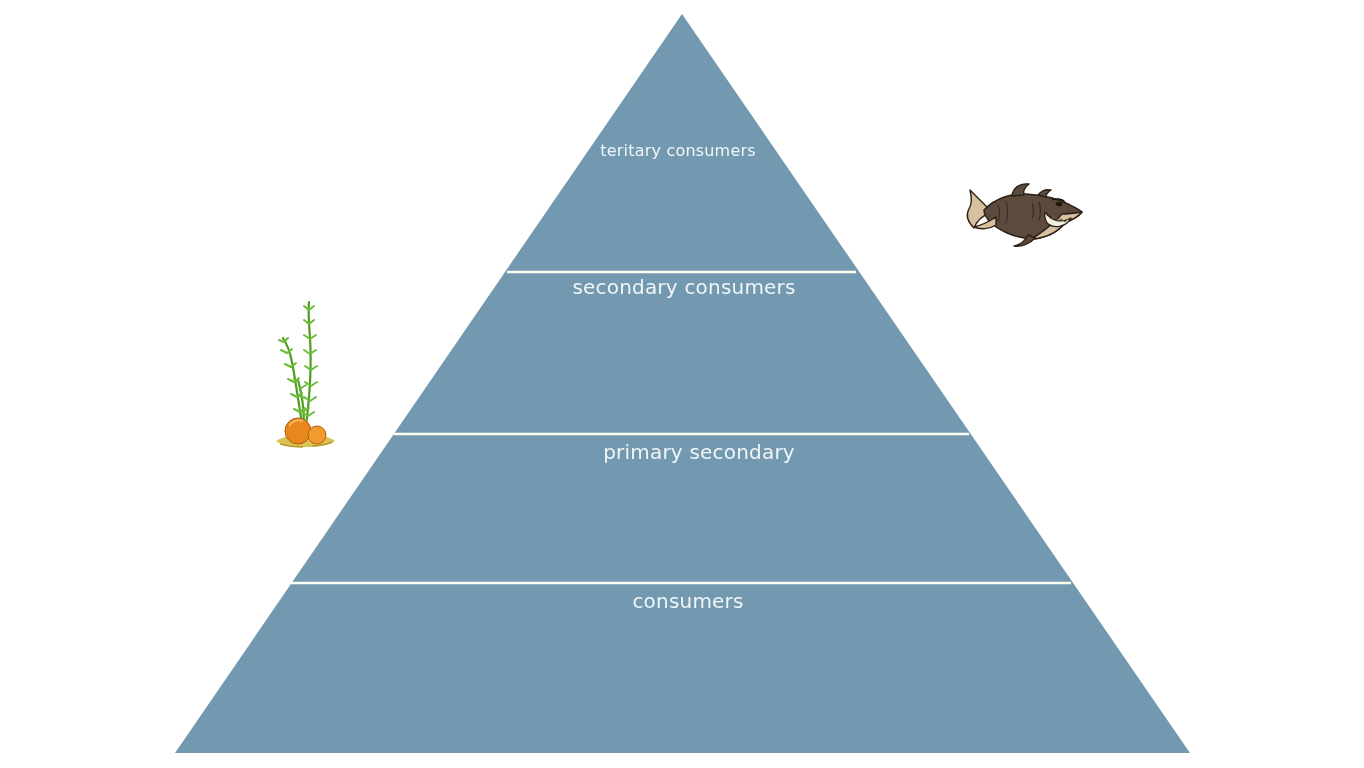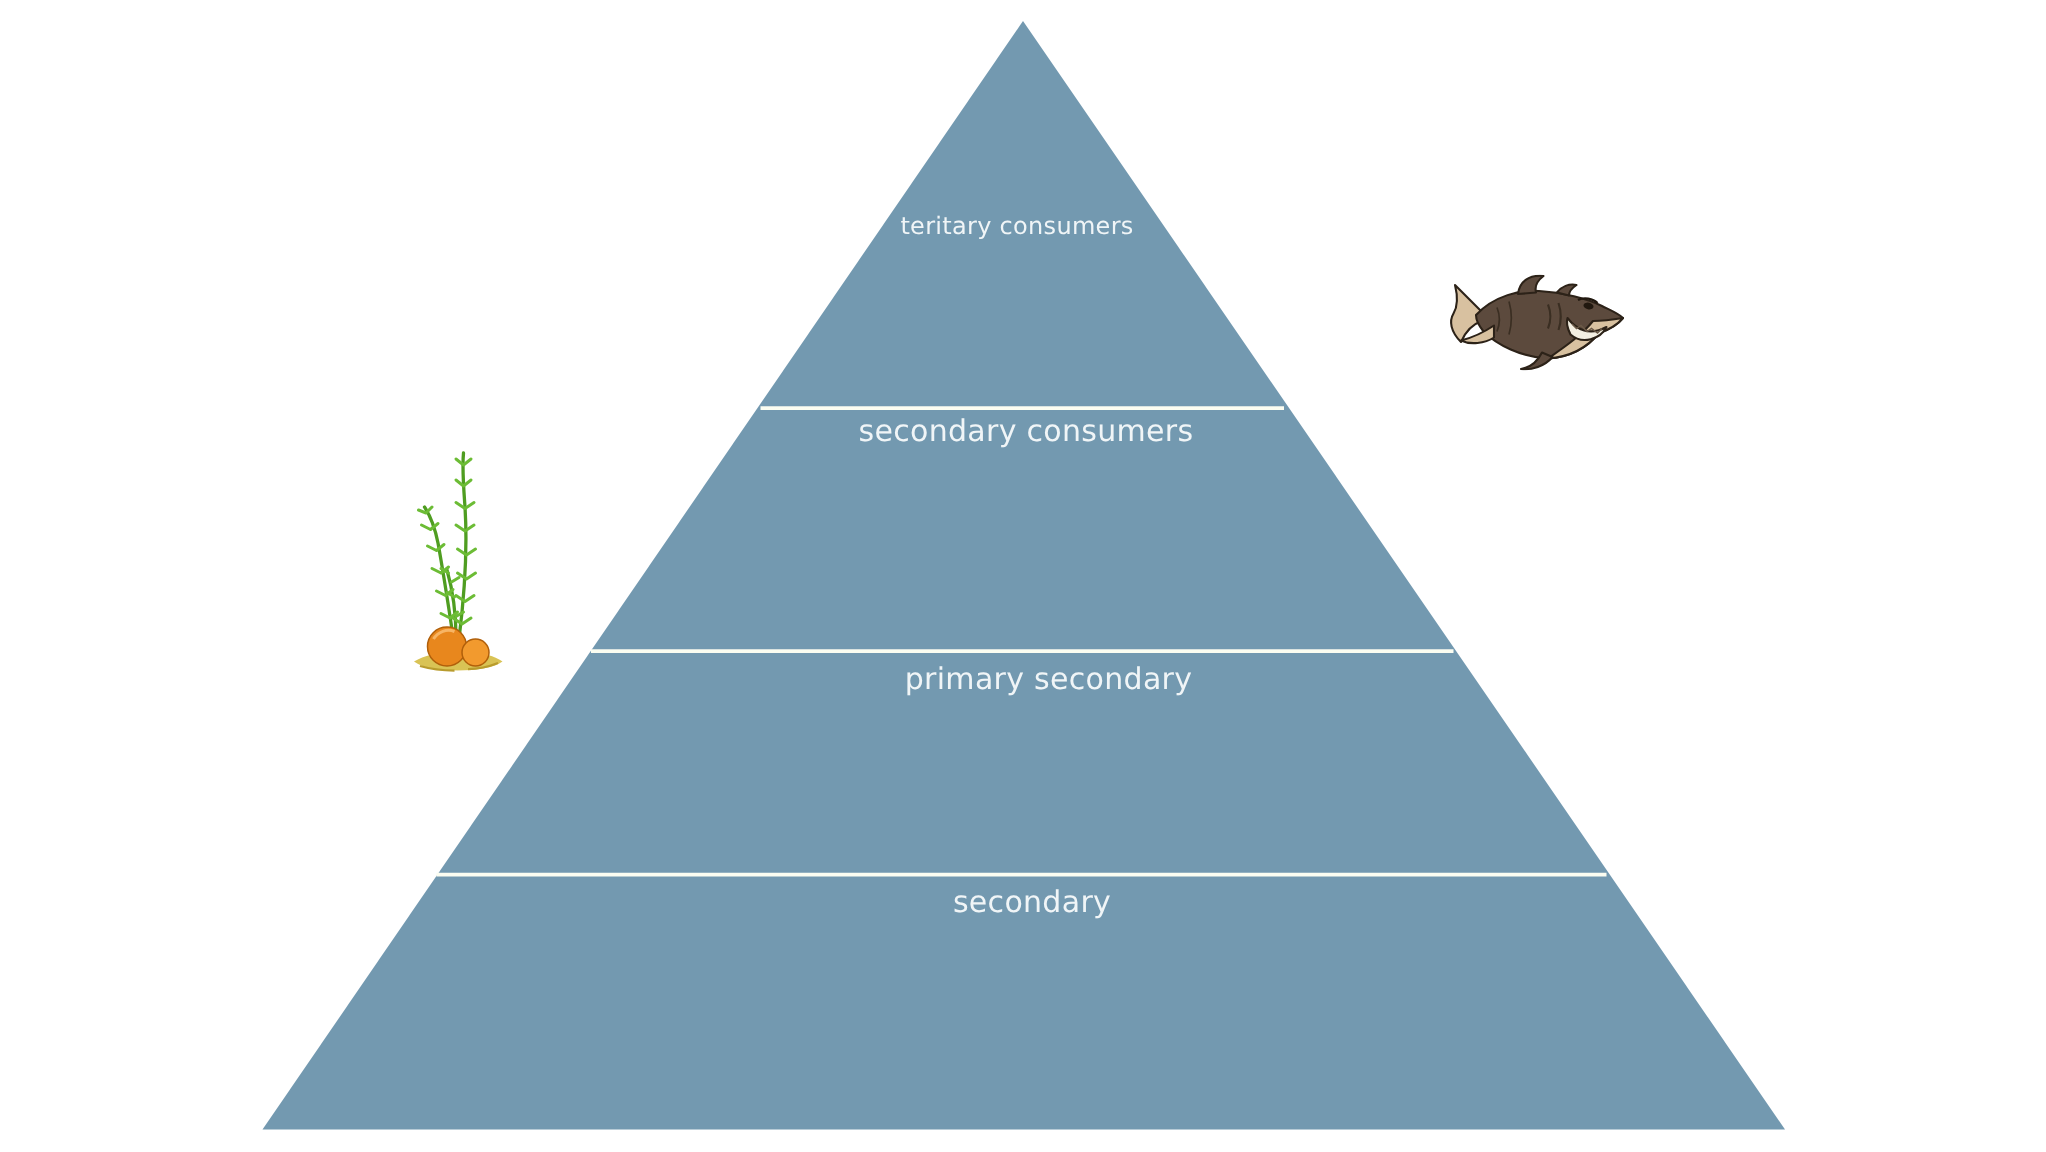--- a/index.html
+++ b/index.html
@@ -33,21 +33,21 @@
   <svg class="pyramid-svg" width="1364" height="768" viewBox="0 0 1364 768">
     <polygon class="pyr" points="682,14 1190,753 175,753"></polygon>
     <line class="divline" x1="507" y1="272" x2="856" y2="272"></line>
     <line class="divline" x1="394" y1="434" x2="969" y2="434"></line>
     <line class="divline" x1="291" y1="583" x2="1071" y2="583"></line>
   </svg>
 
   <div class="lvl lvl-0" style="left:678px;top:143px;">teritary consumers</div>
   <div class="lvl lvl-1" style="left:684px;top:277px;">secondary consumers</div>
   <div class="lvl lvl-2" style="left:699px;top:442px;">primary secondary</div>
-  <div class="lvl lvl-3" style="left:688px;top:591px;">secondary</div>
+  <div class="lvl lvl-3" style="left:688px;top:591px;">consumers</div>
 
   <svg class="sprite" style="left:962px;top:183px;" width="126" height="64" viewBox="0 0 126 64">
     <g stroke="#2c2218" stroke-width="1.4" stroke-linejoin="round">
 
       <path d="M26,25 C20,19 14,13 8,7 C10,15 10,21 7,26 C4,31 5,38 12,45 C15,38 20,33 26,31 Z" fill="#d8c1a0"></path>
 
       <path d="M22,27 C34,14 52,10 64,11 C80,12 96,16 106,21 C112,24 117,26 120,29 C116,34 110,37 104,39 C96,49 84,55 70,56 C52,55 36,47 27,38 C23,33 22,30 22,27 Z" fill="#5c4a3d"></path>
 
       <path d="M50,13 C51,5 57,0 67,1 C63,4 61,8 62,12 Z" fill="#5c4a3d"></path>
 

